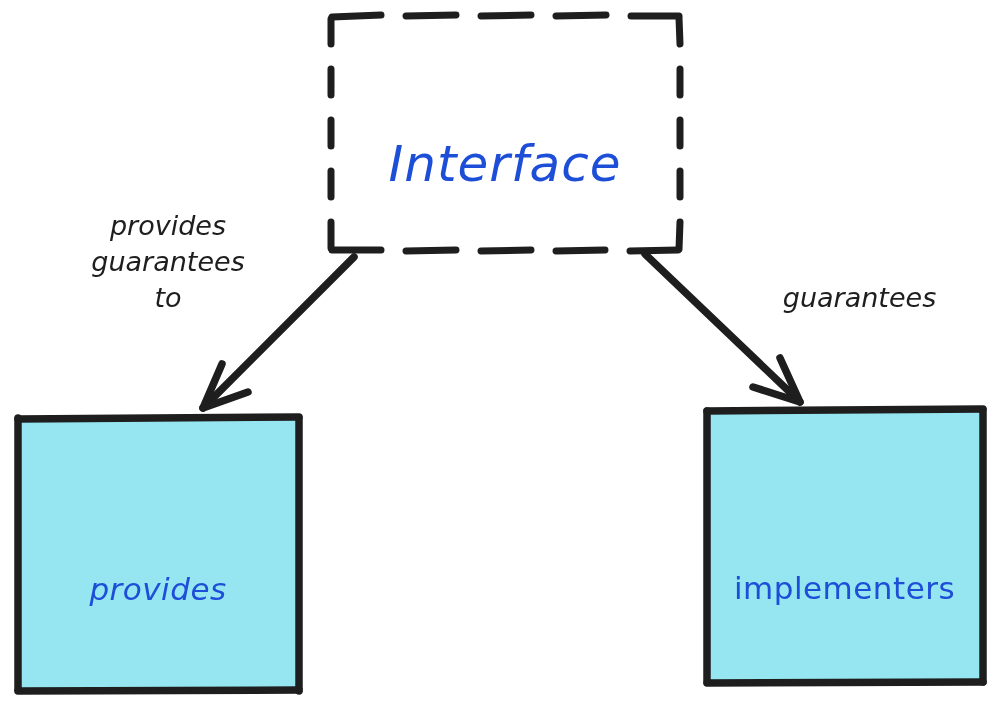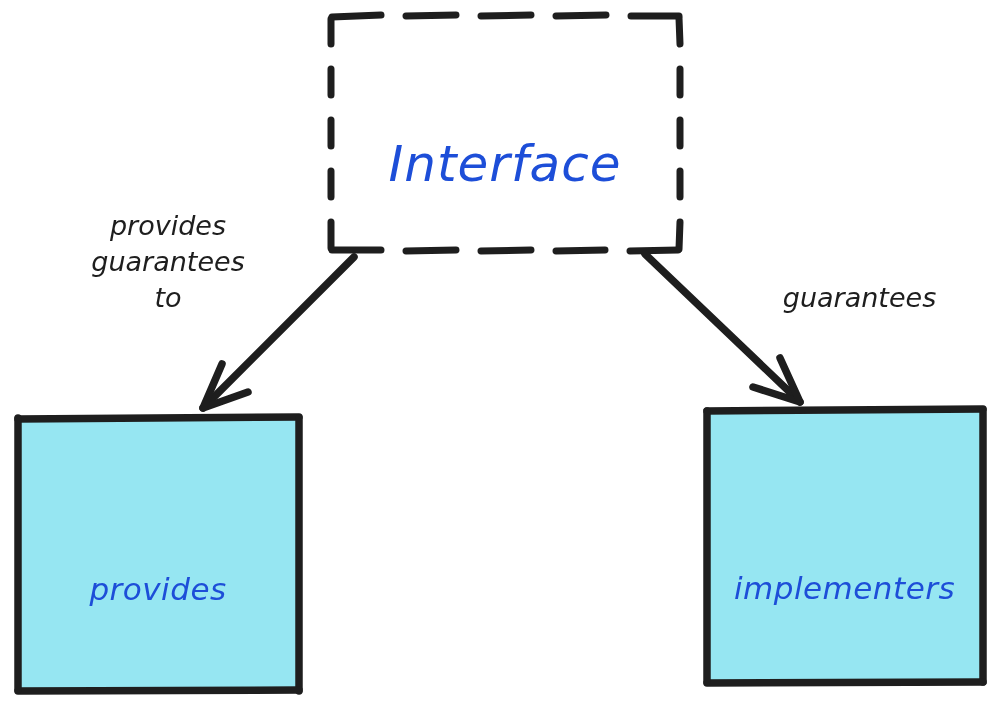--- a/index.html
+++ b/index.html
@@ -53,21 +53,20 @@
     font-size: 31px;
     line-height: 38px;
     font-style: italic;
   }
   #implementers-label {
     left: 705px;
     top: 532px;
     width: 279px;
     font-size: 31px;
     line-height: 38px;
-    font-style: italic;
   }
   .edge-label {
     position: absolute;
     font-family: "DejaVu Sans", sans-serif;
     color: #1e1e1e;
     font-size: 27px;
     line-height: 36px;
     font-style: italic;
     text-align: center;
     white-space: pre-line;

